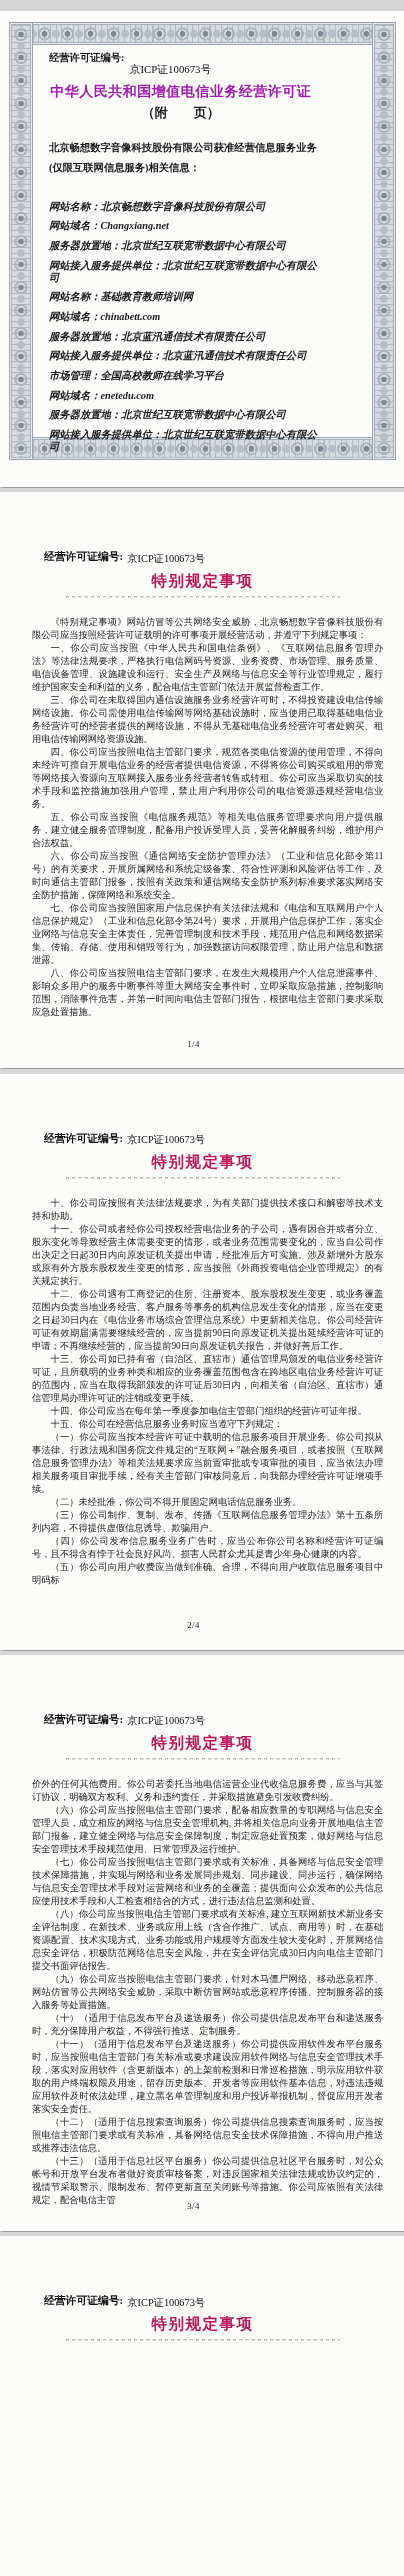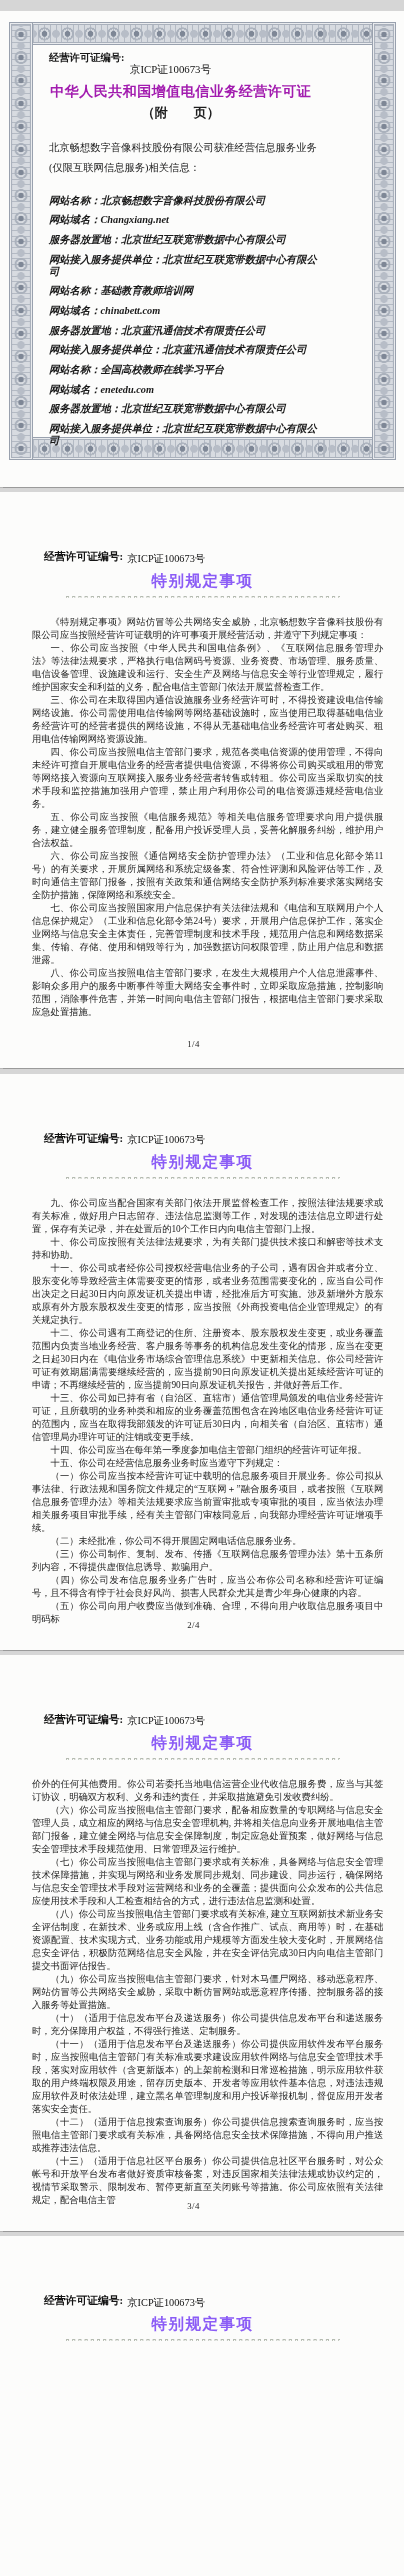--- a/index.html
+++ b/index.html
@@ -57,32 +57,32 @@
 
   .cert-content{position:relative;padding:40px 82px 0 49px;}
   .cert-license{white-space:nowrap;margin-bottom:17.5px;}
   .cert-license .lbl{font-size:10.3px;font-weight:bold;color:#191919;}
   .cert-license .num{font-size:10.8px;margin-left:5.2px;position:relative;top:11.3px;color:#111;}
   .cert-title{
     text-align:center;font-size:14px;font-weight:bold;color:#a21caf;
     margin:5.2px 0 3.1px -10.3px;letter-spacing:0.5px;
   }
   .cert-subtitle{text-align:center;font-size:13px;font-weight:bold;margin:1px 0 16.5px -10.3px;}
-  .cert-intro{font-size:10.3px;font-weight:400;line-height:19.6px;margin:0 0 17px 0;color:#1a1a1a;}
+  .cert-intro{font-size:10.3px;font-weight:700;line-height:19.6px;margin:0 0 23px 0;color:#1a1a1a;}
   .info-list p{
     font-size:10.3px;font-weight:600;line-height:12px;
     margin:0 0 7.7px 0;color:#1a1a1a;font-style:italic;
   }
 
   
   .prov-header{padding:58px 0 0 44px;white-space:nowrap;}
   .prov-header .lbl{font-size:10.8px;font-weight:bold;color:#141414;}
   .prov-header .num{font-size:10.3px;margin-left:4.1px;position:relative;top:1.5px;color:#111;}
   .prov-title{
-    text-align:center;font-size:15.5px;font-weight:bold;color:#8b5cf6;
+    text-align:center;font-size:15.5px;font-weight:bold;color:#be185d;
     letter-spacing:1.5px;margin:6.2px 0 4.1px 0;
   }
   .zigzag{
     width:274px;height:4.6px;margin:0 auto;opacity:.8;
     background-image:
       linear-gradient(135deg,#a4ac9f 25%,rgba(164,172,159,0) 25%),
       linear-gradient(45deg,rgba(164,172,159,0) 75%,#a4ac9f 75%);
     background-size:6.2px 4.6px,6.2px 4.6px;
     background-position:0 0,3.1px 0;
     background-repeat:repeat-x;
@@ -127,21 +127,21 @@
   <p>网站接入服务提供单位：北京世纪互联宽带数据中心有限公司</p>
 
   <p>网站名称：基础教育教师培训网</p>
 
   <p>网站域名：chinabett.com</p>
 
   <p>服务器放置地：北京蓝汛通信技术有限责任公司</p>
 
   <p>网站接入服务提供单位：北京蓝汛通信技术有限责任公司</p>
 
-  <p>网站名称：全国高校教师在线学习平台</p>
+  <p>市场管理：全国高校教师在线学习平台</p>
 
   <p>网站域名：enetedu.com</p>
 
   <p>服务器放置地：北京世纪互联宽带数据中心有限公司</p>
 
   <p>网站接入服务提供单位：北京世纪互联宽带数据中心有限公司</p>
 </div>
     </div>
   </section>
 
@@ -173,21 +173,20 @@
     <div class="page-num">1/4</div>
   </section>
 
   <section class="page prov">
     <div class="prov-header">
       <span class="lbl">经营许可证编号:</span><span class="num">京ICP证100673号</span>
     </div>
     <div class="prov-title">特别规定事项</div>
     <div class="zigzag"></div>
     <div class="prov-body">
-  <p>九、你公司应当配合国家有关部门依法开展监督检查工作，按照法律法规要求或有关标准，做好用户日志留存、违法信息监测等工作，对发现的违法信息立即进行处置，保存有关记录，并在处置后的10个工作日内向电信主管部门上报。</p>
 
   <p>十、你公司应按照有关法律法规要求，为有关部门提供技术接口和解密等技术支持和协助。</p>
 
   <p>十一、你公司或者经你公司授权经营电信业务的子公司，遇有因合并或者分立、股东变化等导致经营主体需要变更的情形，或者业务范围需要变化的，应当自公司作出决定之日起30日内向原发证机关提出申请，经批准后方可实施。涉及新增外方股东或原有外方股东股权发生变更的情形，应当按照《外商投资电信企业管理规定》的有关规定执行。</p>
 
   <p>十二、你公司遇有工商登记的住所、注册资本、股东股权发生变更，或业务覆盖范围内负责当地业务经营、客户服务等事务的机构信息发生变化的情形，应当在变更之日起30日内在《电信业务市场综合管理信息系统》中更新相关信息。你公司经营许可证有效期届满需要继续经营的，应当提前90日向原发证机关提出延续经营许可证的申请；不再继续经营的，应当提前90日向原发证机关报告，并做好善后工作。</p>
 
   <p>十三、你公司如已持有省（自治区、直辖市）通信管理局颁发的电信业务经营许可证，且所载明的业务种类和相应的业务覆盖范围包含在跨地区电信业务经营许可证的范围内，应当在取得我部颁发的许可证后30日内，向相关省（自治区、直辖市）通信管理局办理许可证的注销或变更手续。</p>
 
   <p>十四、你公司应当在每年第一季度参加电信主管部门组织的经营许可证年报。</p>

